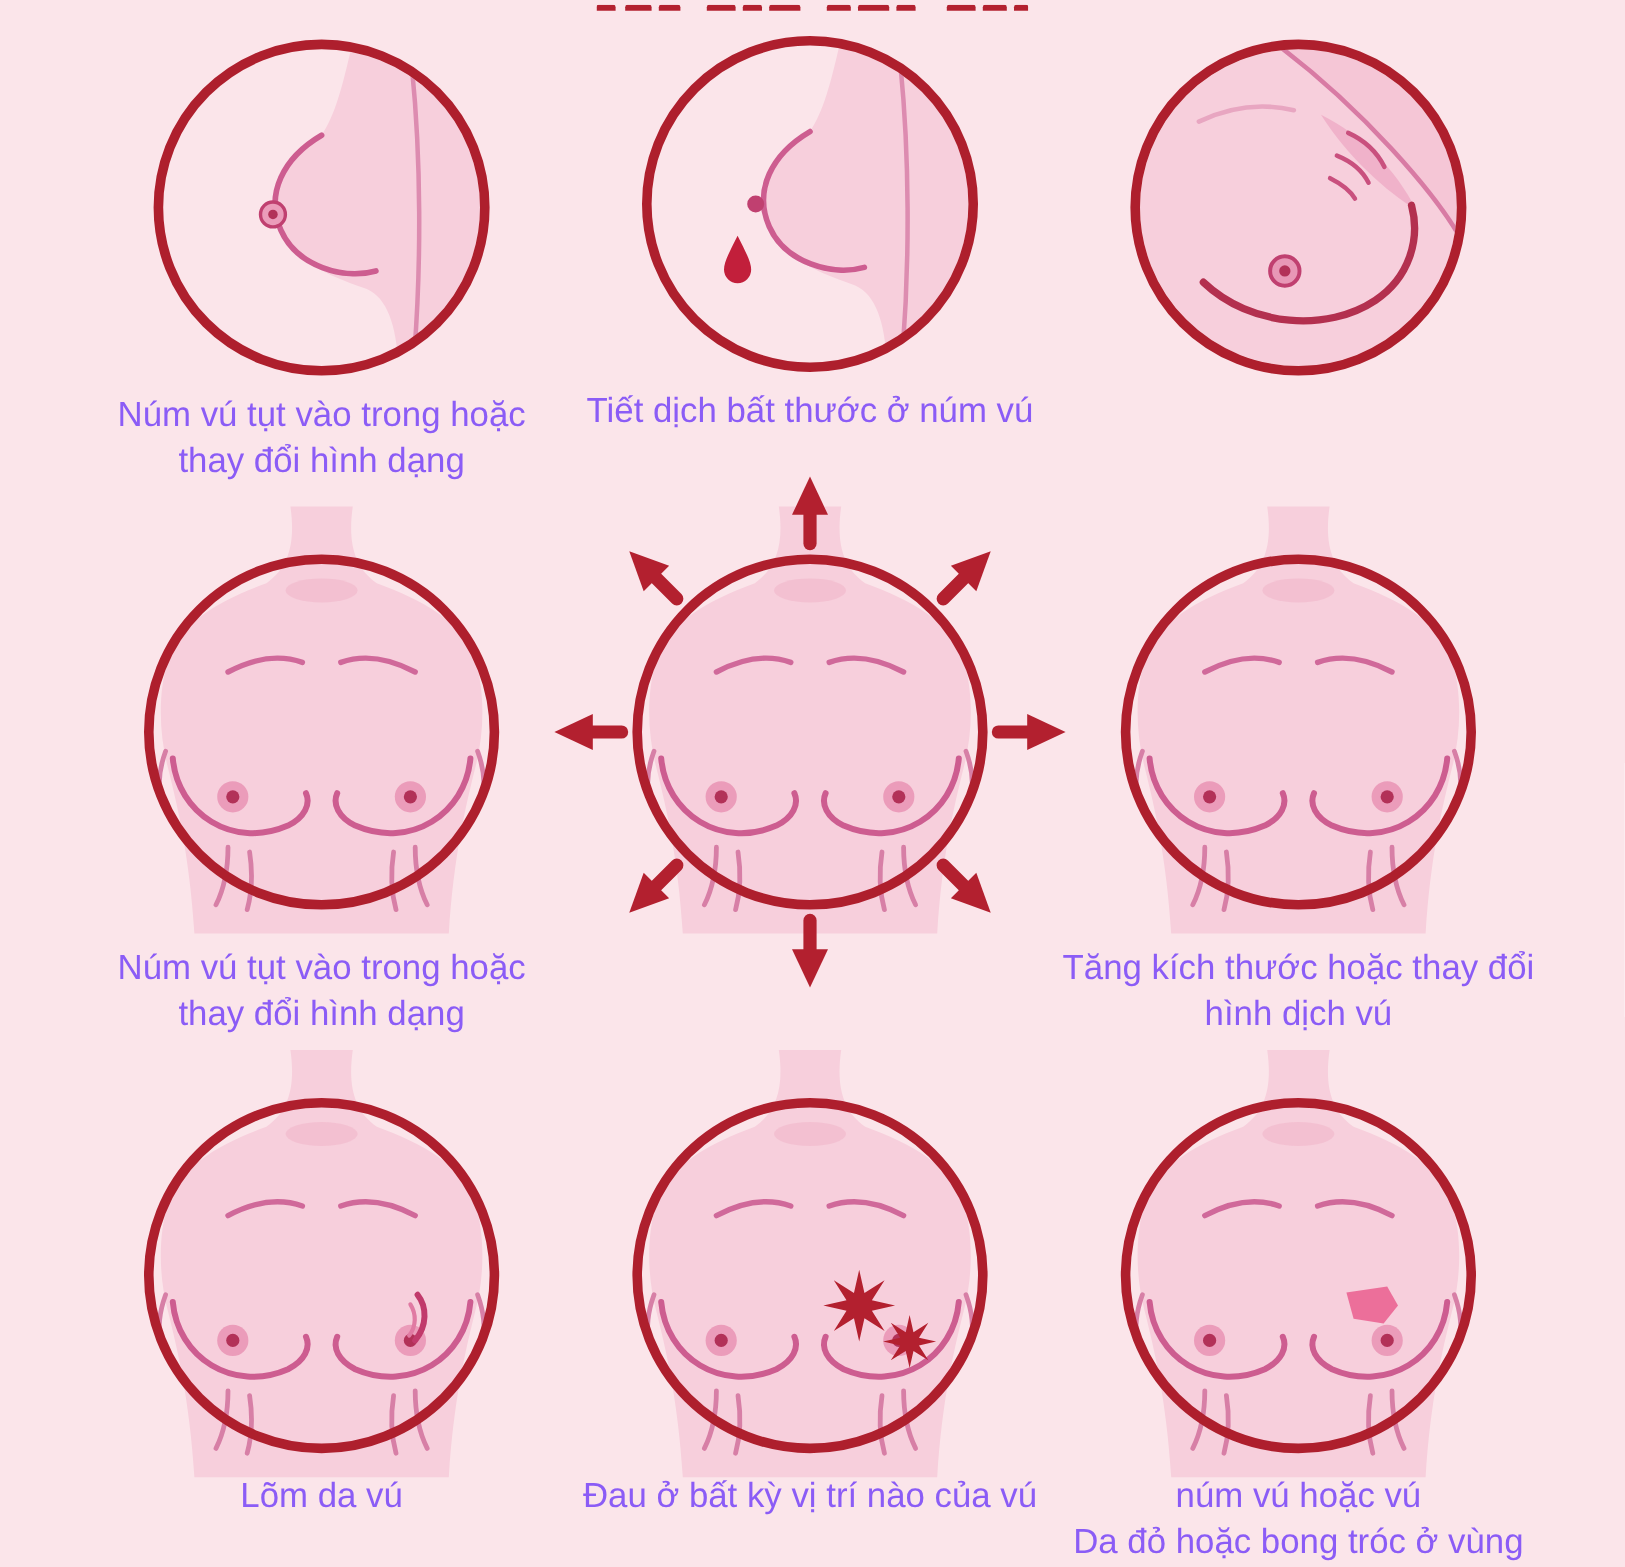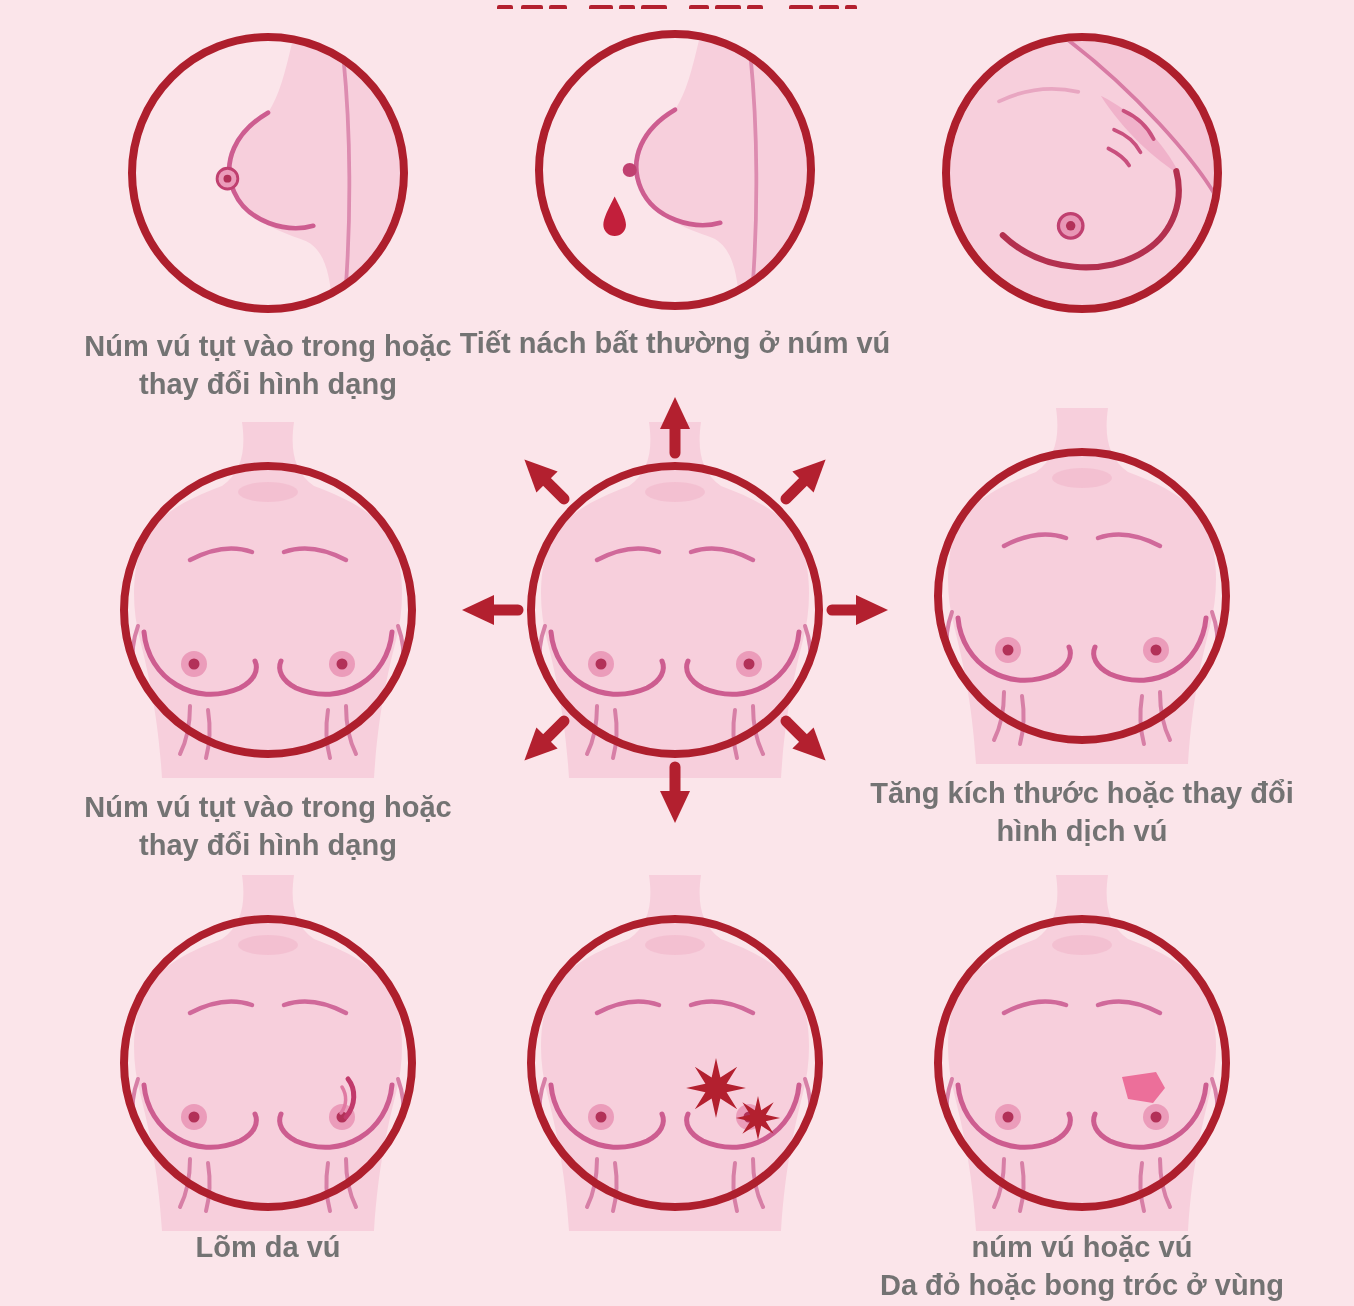--- a/index.html
+++ b/index.html
@@ -12,21 +12,21 @@
   .cell{position:absolute;width:440px;height:480px;}
   .ring{position:absolute;border-radius:50%;border:8px solid #ae1f2d;pointer-events:none;}
   .r1 .ring{left:80px;top:0;width:264px;height:264px;z-index:2;}
   .disc{position:absolute;left:88px;top:8px;width:264px;height:264px;border-radius:50%;overflow:hidden;z-index:1;}
   .disc svg{display:block;width:264px;height:264px;}
   .r23 .ring{left:72px;top:37px;width:280px;height:280px;z-index:2;}
   .torso-svg{position:absolute;left:50px;top:-5px;width:340px;height:360px;z-index:1;}
   .arrows-svg{position:absolute;left:-15px;top:-50px;width:470px;height:470px;z-index:3;}
   .caption{
     position:absolute;left:-45px;right:-45px;text-align:center;
-    color:#737373;font-weight:700;font-size:29px;line-height:38px;z-index:4;
+    color:#8b5cf6;font-weight:400;font-size:29px;line-height:38px;z-index:4;
   }
   .caption span{display:block;}
   .r1 .caption{top:294px;}
   .row2 .caption{top:363px;}
   .row3 .caption{top:350px;}
 </style>
 </head>
 <body>
 
 <div class="page">
@@ -107,21 +107,21 @@
       <svg viewBox="0 0 280 280">
         <path d="M166,0 C158,34 152,58 140,76 C106,96 92,126 104,158 C116,190 152,202 180,212 C198,220 206,244 208,280 L280,280 L280,0 Z" fill="#f7cfdc"></path>
         <path d="M140,76 C106,96 90,128 104,160 C118,192 160,204 188,196" stroke="#cd5d90" stroke-width="5" fill="none" stroke-linecap="round"></path>
         <path d="M220,18 C228,98 228,190 222,268" stroke="#dd8cb0" stroke-width="4" fill="none" stroke-linecap="round"></path>
         <circle cx="92" cy="140" r="7.5" fill="#c04070"></circle>
         <path d="M76,168 C69,182 64,191 64,198 a12,12 0 0 0 24,0 C88,191 83,182 76,168 Z" fill="#c21f3b"></path>
       </svg>
     </div>
     <div class="ring"></div>
     <div class="caption">
-      <span>Tiết nách bất thường ở núm vú</span>
+      <span>Tiết dịch bất thước ở núm vú</span>
       <span></span>
     </div>
   </div>
 
   <div class="cell r1" style="left:862px;top:33px;">
     <div class="disc">
       <svg viewBox="0 0 280 280">
         <circle cx="140" cy="140" r="140" fill="#f7cfdc"></circle>
         <path d="M120,-5 L285,-5 L285,170 C262,128 196,52 120,-5 Z" fill="#fbe5ea"></path>
         <path d="M120,-5 C196,52 262,128 285,170 L285,92 C258,44 214,8 178,-5 Z" fill="#f5c6d6"></path>
@@ -192,21 +192,21 @@
             <polygon points="235,22 220,54 250,54" stroke-width="0"></polygon>
           </g>
       </g>
     </svg>
     <div class="caption">
       <span></span>
       <span></span>
     </div>
   </div>
 
-  <div class="cell r23 row2" style="left:862px;top:411px;">
+  <div class="cell r23 row2" style="left:862px;top:425px;">
     <svg class="torso-svg" viewBox="0 0 340 360">
       <use href="#torso-front"></use>
     </svg>
     <div class="ring"></div>
     <div class="caption">
       <span>Tăng kích thước hoặc thay đổi</span>
       <span>hình dịch vú</span>
     </div>
   </div>
 
@@ -223,20 +223,24 @@
     </div>
   </div>
 
   <div class="cell r23 row3" style="left:455px;top:878px;">
     <svg class="torso-svg" viewBox="0 0 340 360">
       <use href="#torso-front"></use>
       <use href="#star8" transform="translate(211,215) scale(1.15)"></use>
       <use href="#star8" transform="translate(253,245) scale(0.85)"></use>
     </svg>
     <div class="ring"></div>
+    <div class="caption">
+      <span>Đau ở bất kỳ vị trí nào của vú</span>
+      <span></span>
+    </div>
   </div>
 
   <div class="cell r23 row3" style="left:862px;top:878px;">
     <svg class="torso-svg" viewBox="0 0 340 360">
       <use href="#torso-front"></use>
       <path d="M210,204 L244,199 L253,215 L241,230 L216,226 Z" fill="#ec6f9a"></path>
     </svg>
     <div class="ring"></div>
     <div class="caption">
       <span>núm vú hoặc vú</span>

